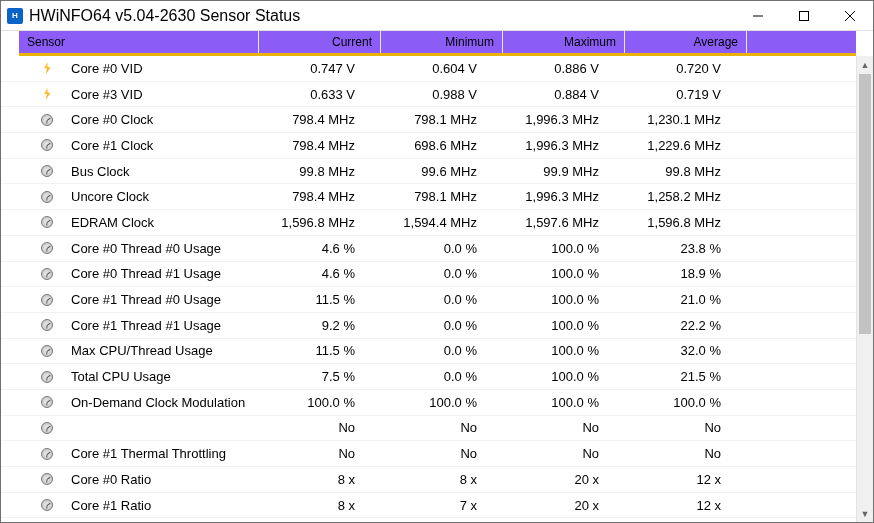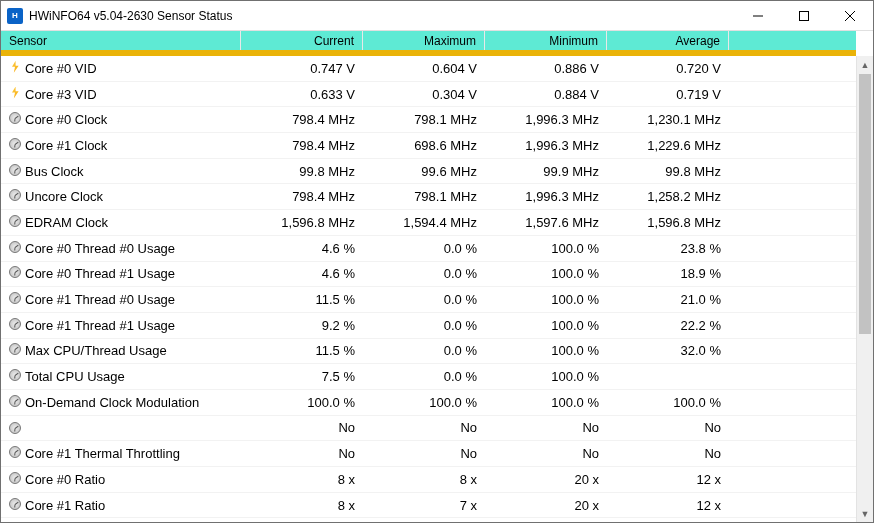--- a/index.html
+++ b/index.html
@@ -30,21 +30,21 @@
     align-items: center;
     justify-content: center;
     color: #fff;
     font-size: 8px;
     font-weight: bold;
     margin-right: 6px;
     line-height: 1;
   }
   .titlebar .title-text {
     flex: 0 0 auto;
-    font-size: 12px;
+    font-size: 16px;
   }
   .titlebar .spacer { flex: 1; }
   .win-btn {
     width: 46px;
     height: 30px;
     display: inline-flex;
     align-items: center;
     justify-content: center;
     color: #333;
   }
@@ -82,43 +82,45 @@
     top: 31px; bottom: 1px;
     overflow: hidden;
   }
   .header-row, .data-row {
     display: grid;
     grid-template-columns: 240px 122px 122px 122px 122px;
     align-items: center;
   }
   .header-row {
     height: 25px;
-    border-bottom: 6px solid #eab308;
-    background: #5eead4;
+    border-bottom: 3px solid #eab308;
+    background: #8b5cf6;
+    margin-left: 18px;
   }
   .header-row .hcell {
     padding: 0 8px;
     border-right: 1px solid #e8e8e8;
     font-size: 12px;
     white-space: nowrap;
     height: 100%;
     display: flex;
     align-items: center;
   }
   .header-row .hcell:first-child { justify-content: flex-start; }
   .header-row .hcell:not(:first-child) { justify-content: flex-end; }
   .data-row {
     height: 25.7px;
     border-bottom: 1px solid #f2f2f2;
   }
   .cell { padding: 0 8px; white-space: nowrap; }
   .name-cell {
     display: flex;
-    align-items: flex-start;
-    gap: 4px;
+    align-items: center;
+    gap: 18px;
+    margin-left: 32px;
   }
   .val-cell { text-align: right; }
   .ico {
     width: 12px; height: 12px;
     display: inline-block;
     flex: 0 0 12px;
   }
   .ico-bolt {
     background: linear-gradient(135deg,#ffd24d,#f5a302);
     clip-path: polygon(55% 0,25% 50%,50% 50%,40% 100%,80% 40%,55% 40%);
@@ -161,42 +163,42 @@
     <svg viewBox="0 0 10 10">
         <path d="M0 0 L10 10 M10 0 L0 10" stroke="#000" stroke-width="1"></path>
       </svg>
   </span>
 </div>
 
 <div class="table-wrap">
   <div class="header-row">
     <div class="hcell">Sensor</div>
     <div class="hcell">Current</div>
+    <div class="hcell">Minimum</div>
     <div class="hcell">Maximum</div>
-    <div class="hcell">Minimum</div>
     <div class="hcell">Average</div>
   </div>
   <div id="rows">
       <div class="data-row">
         <div class="cell name-cell">
           <span class="ico ico-bolt"></span>
           <span>Core #0 VID</span>
         </div>
         <div class="cell val-cell">0.747 V</div>
         <div class="cell val-cell">0.604 V</div>
         <div class="cell val-cell">0.886 V</div>
         <div class="cell val-cell">0.720 V</div>
       </div>
       <div class="data-row">
         <div class="cell name-cell">
           <span class="ico ico-bolt"></span>
           <span>Core #3 VID</span>
         </div>
         <div class="cell val-cell">0.633 V</div>
-        <div class="cell val-cell">0.304 V</div>
+        <div class="cell val-cell">0.988 V</div>
         <div class="cell val-cell">0.884 V</div>
         <div class="cell val-cell">0.719 V</div>
       </div>
       <div class="data-row">
         <div class="cell name-cell">
           <span class="ico ico-clock"></span>
           <span>Core #0 Clock</span>
         </div>
         <div class="cell val-cell">798.4 MHz</div>
         <div class="cell val-cell">798.1 MHz</div>
@@ -294,20 +296,21 @@
         <div class="cell val-cell">32.0 %</div>
       </div>
       <div class="data-row">
         <div class="cell name-cell">
           <span class="ico ico-clock"></span>
           <span>Total CPU Usage</span>
         </div>
         <div class="cell val-cell">7.5 %</div>
         <div class="cell val-cell">0.0 %</div>
         <div class="cell val-cell">100.0 %</div>
+        <div class="cell val-cell">21.5 %</div>
       </div>
       <div class="data-row">
         <div class="cell name-cell">
           <span class="ico ico-clock"></span>
           <span>On-Demand Clock Modulation</span>
         </div>
         <div class="cell val-cell">100.0 %</div>
         <div class="cell val-cell">100.0 %</div>
         <div class="cell val-cell">100.0 %</div>
         <div class="cell val-cell">100.0 %</div>

